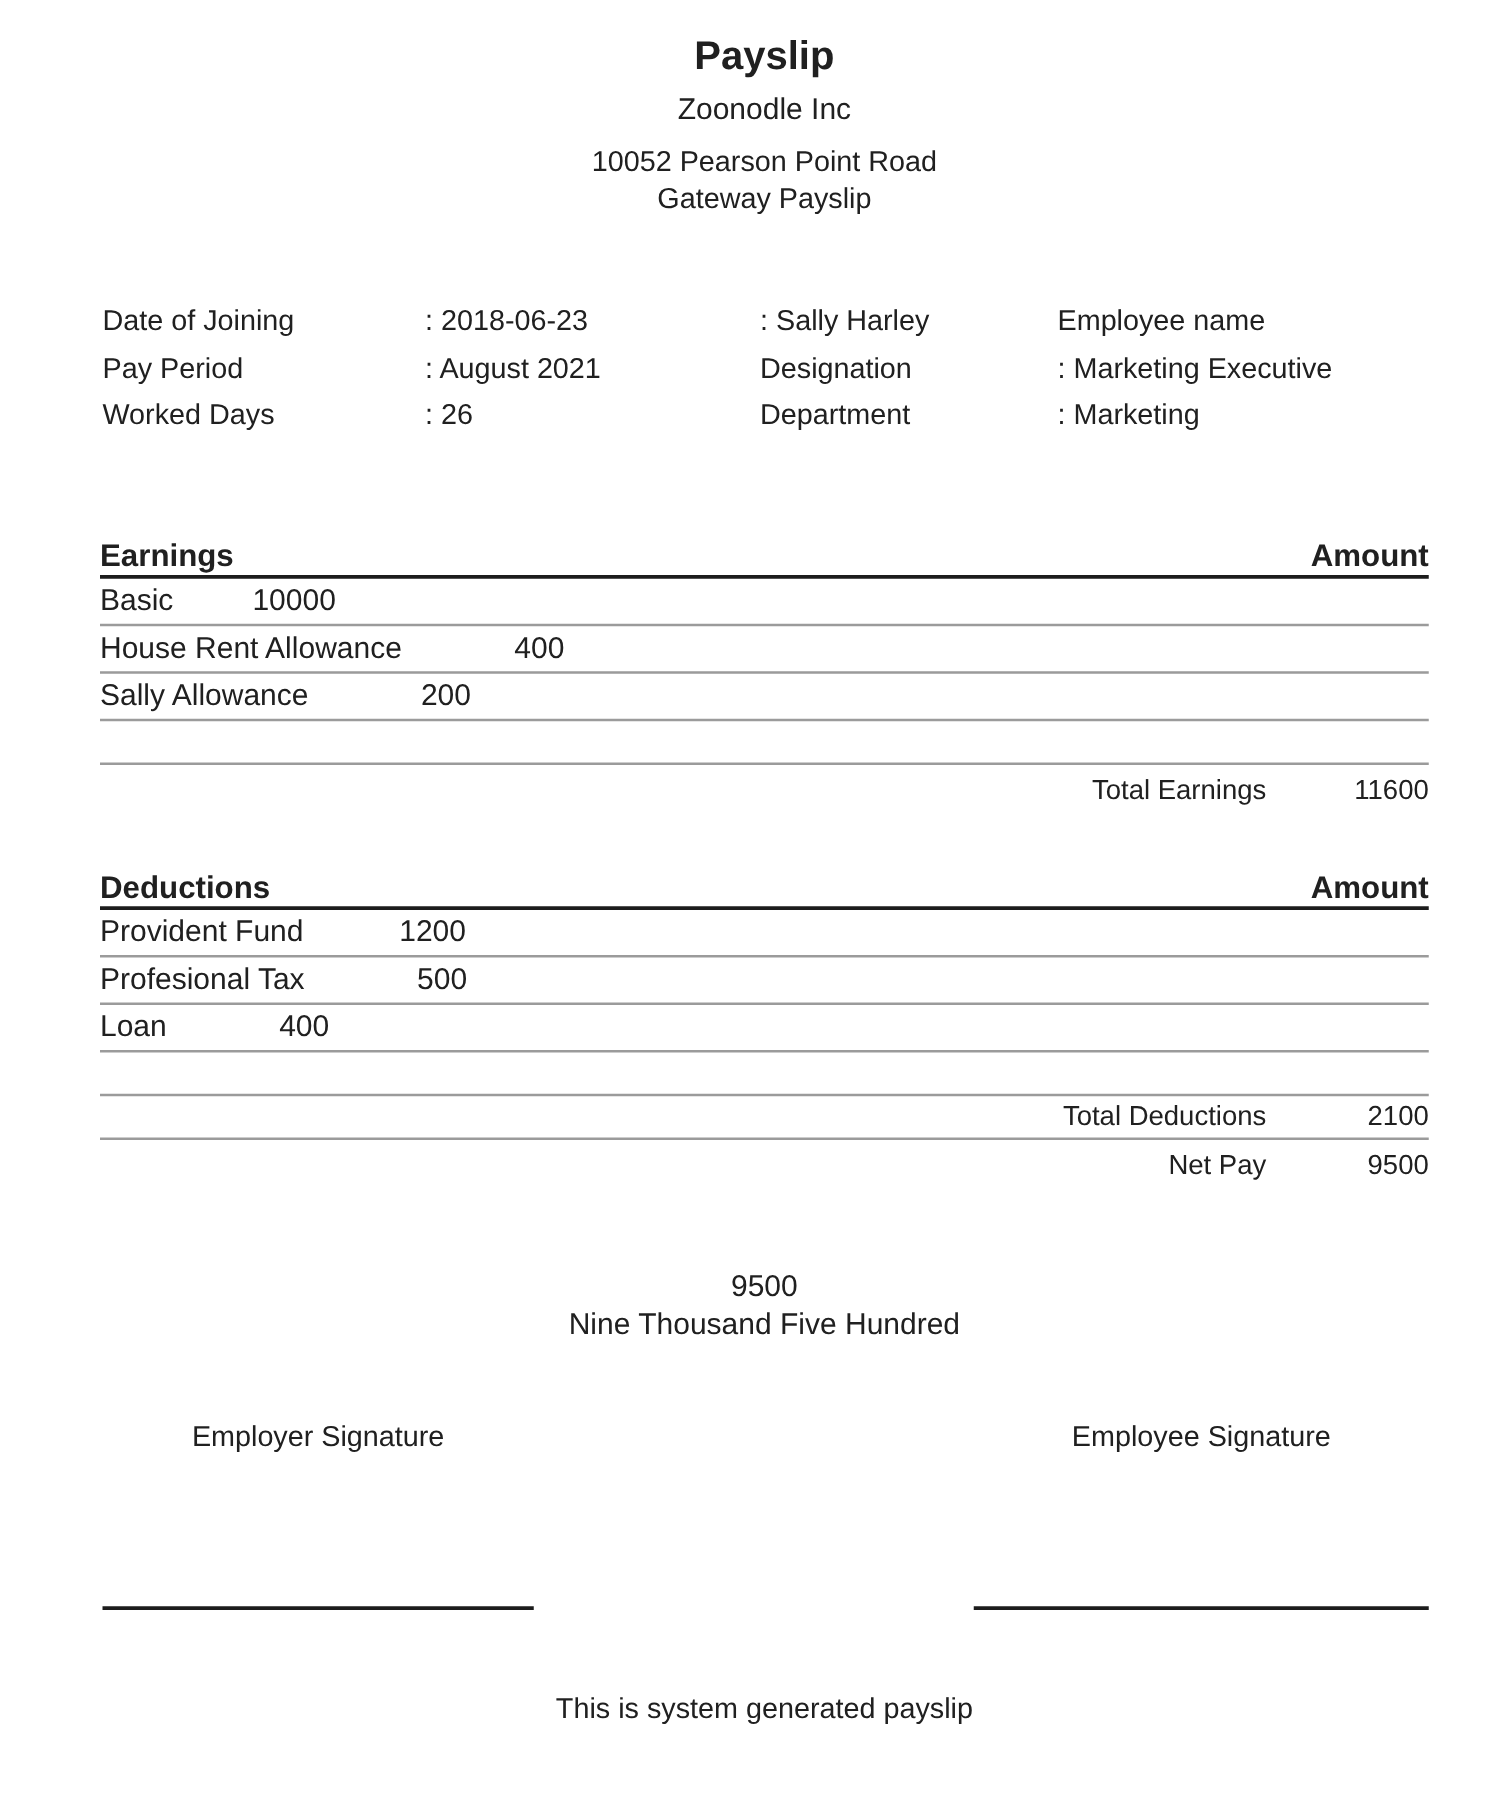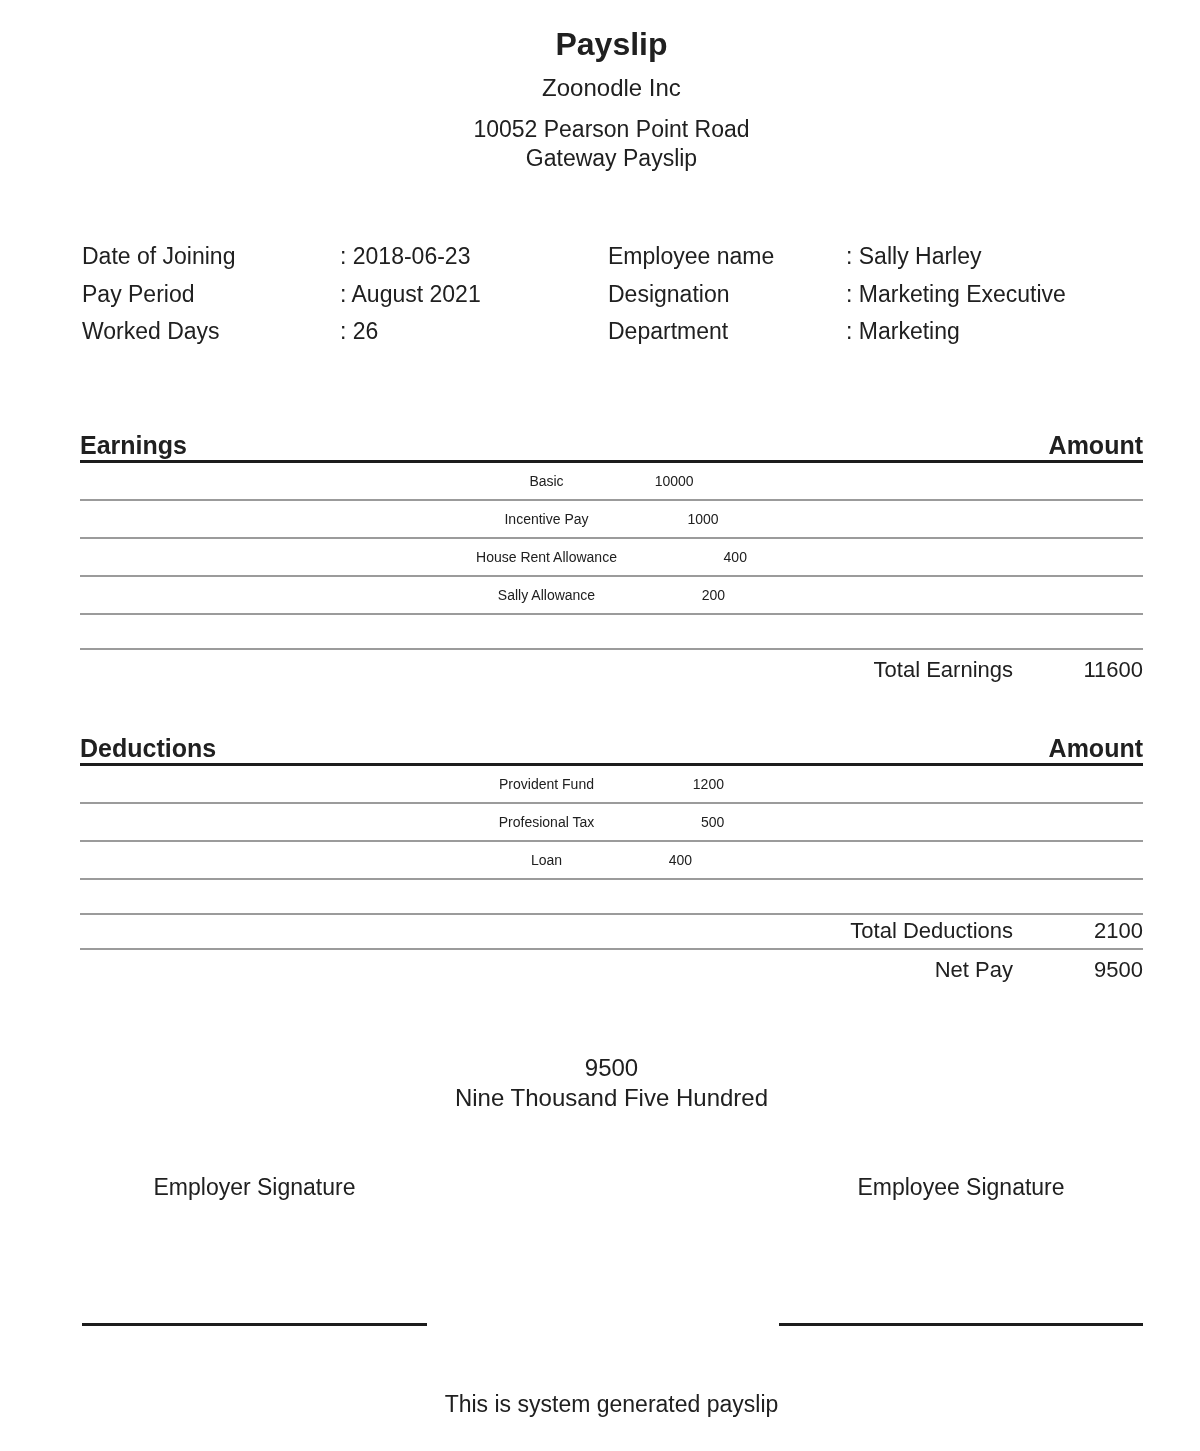--- a/index.html
+++ b/index.html
@@ -43,25 +43,25 @@
     display: flex;
     justify-content: space-between;
     align-items: flex-end;
     height: 31px;
     border-bottom: 3px solid #1c1c1c;
     font-size: 25px;
     font-weight: 700;
   }
   .row {
     display: flex;
-    justify-content: center;
+    justify-content: flex-start;
     align-items: center;
     height: 36px;
     border-bottom: 2px solid #9b9b9b;
-    font-size: 14px;
+    font-size: 24px;
   }
   .row.spacer { height: 33px; }
   .amount-cell { width: 130px; text-align: right; }
   .total-row {
     display: flex;
     justify-content: flex-end;
     align-items: center;
     height: 40px;
     font-size: 22px;
   }
@@ -107,22 +107,22 @@
     <div class="company">Zoonodle Inc</div>
     <div class="address">
       <div>10052 Pearson Point Road</div>
       <div>Gateway Payslip</div>
     </div>
   </div>
 
   <div class="info-grid">
     <div class="info-cell">Date of Joining</div>
     <div class="info-cell">: 2018-06-23</div>
+    <div class="info-cell">: Sally Harley</div>
     <div class="info-cell">Employee name</div>
-    <div class="info-cell">: Sally Harley</div>
 
     <div class="info-cell">Pay Period</div>
     <div class="info-cell">: August 2021</div>
     <div class="info-cell">Designation</div>
     <div class="info-cell">: Marketing Executive</div>
 
     <div class="info-cell">Worked Days</div>
     <div class="info-cell">: 26</div>
     <div class="info-cell">Department</div>
     <div class="info-cell">: Marketing</div>
@@ -131,24 +131,20 @@
   <div class="section">
     <div class="sec-head">
       <span>Earnings</span>
       <span>Amount</span>
     </div>
     <div class="row">
       <span>Basic</span>
       <span class="amount-cell">10000</span>
     </div>
     <div class="row">
-      <span>Incentive Pay</span>
-      <span class="amount-cell">1000</span>
-    </div>
-    <div class="row">
       <span>House Rent Allowance</span>
       <span class="amount-cell">400</span>
     </div>
     <div class="row">
       <span>Sally Allowance</span>
       <span class="amount-cell">200</span>
     </div>
     <div class="row spacer"></div>
     <div class="total-row">
       <span>Total Earnings</span>

